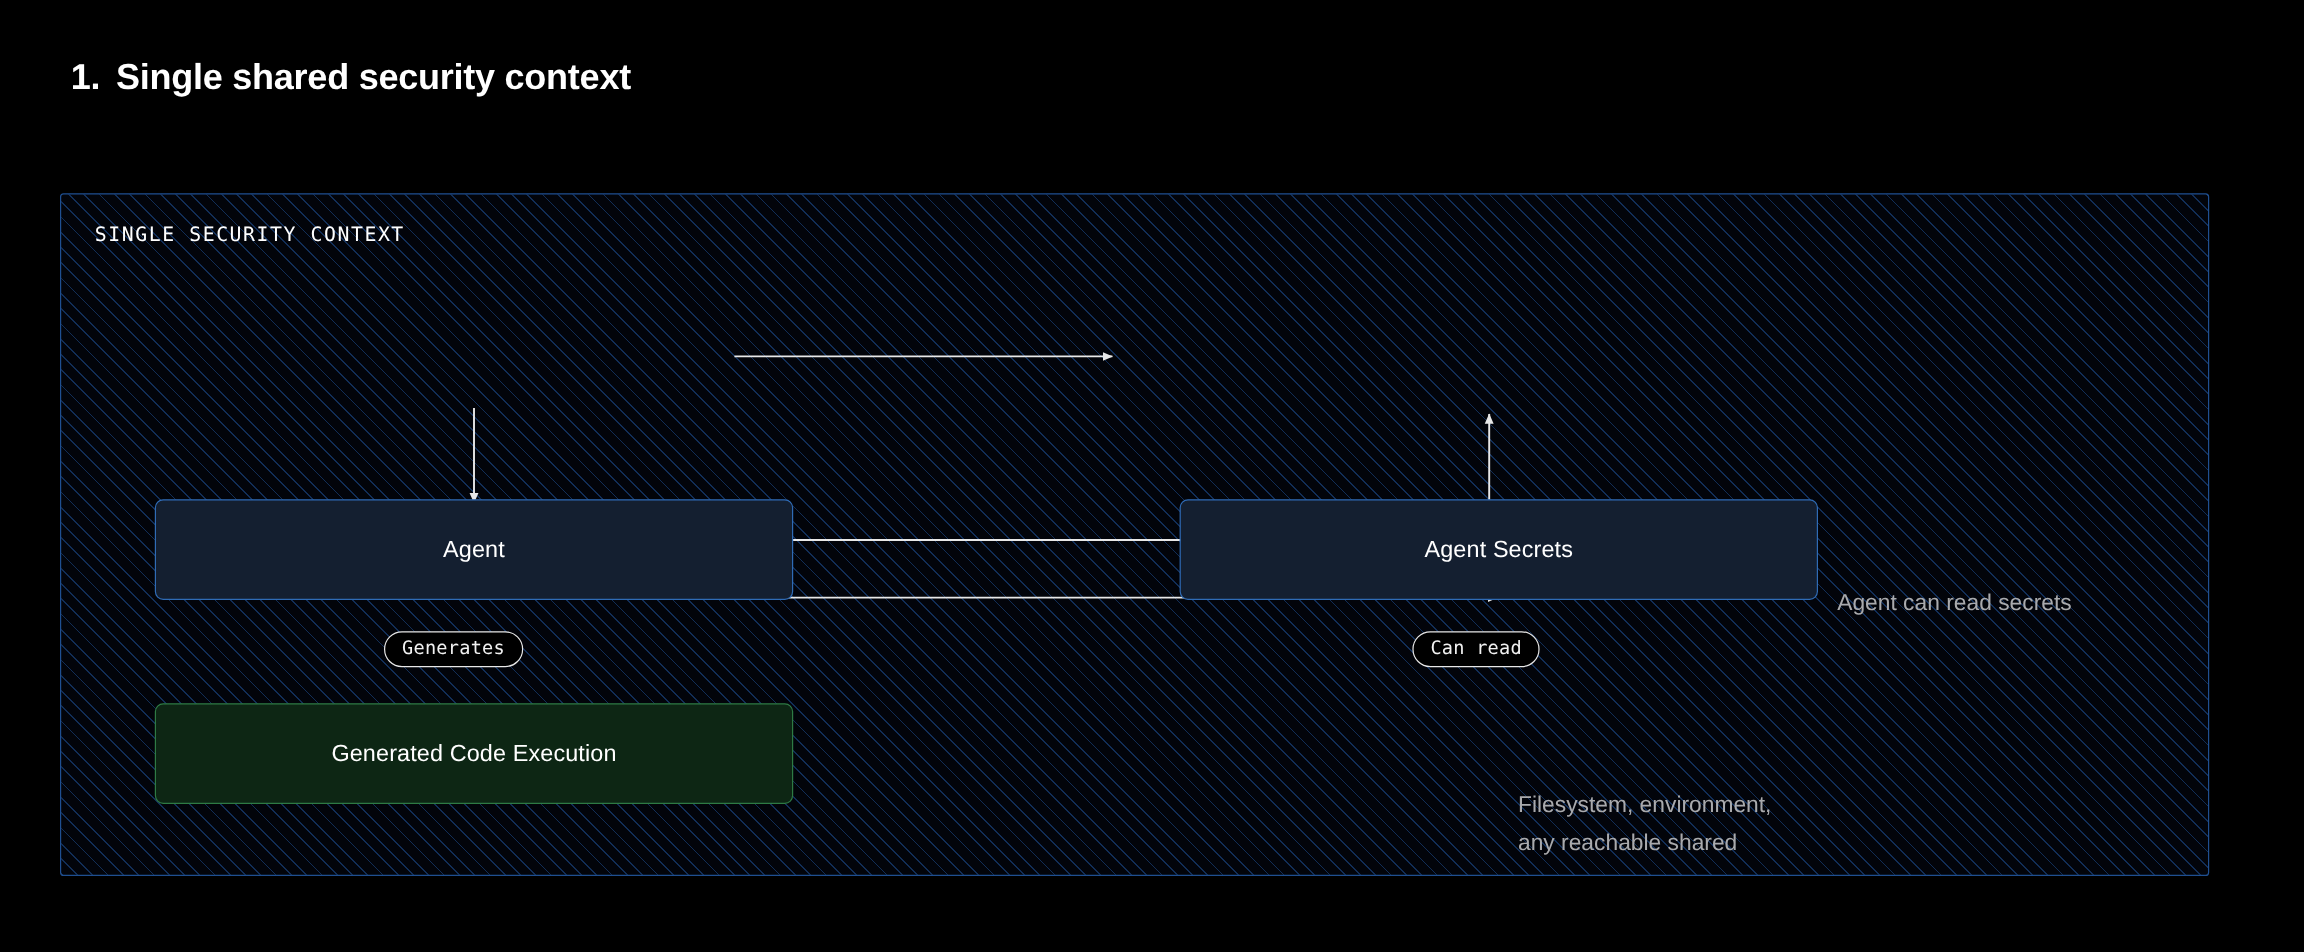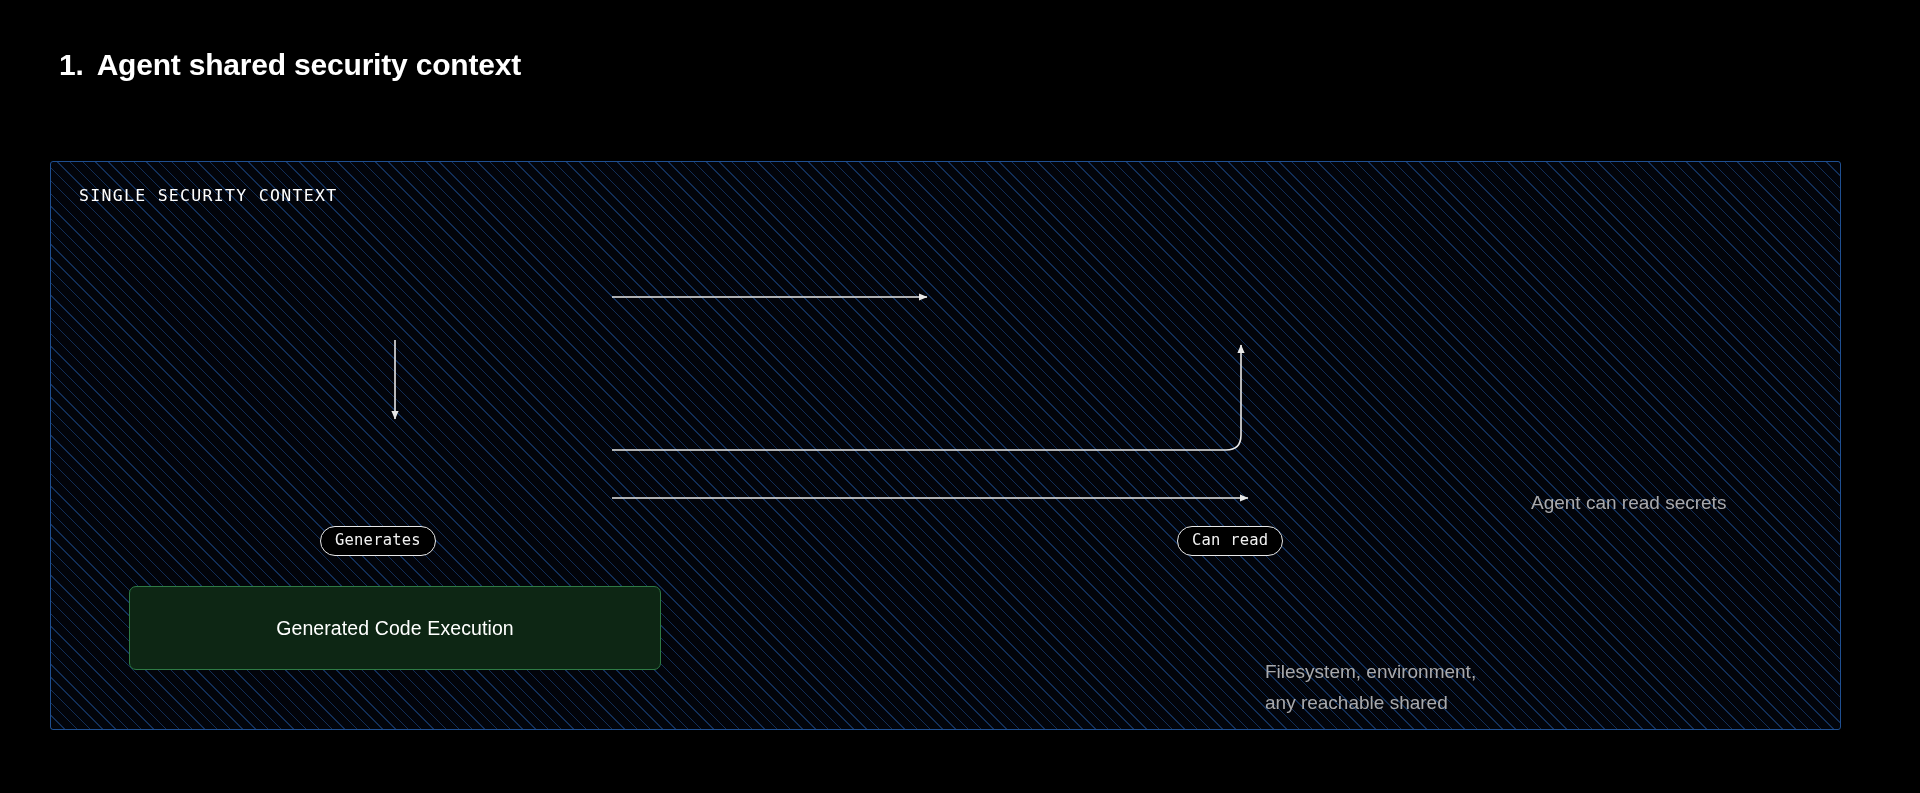--- a/index.html
+++ b/index.html
@@ -83,21 +83,21 @@
   
   #edges{position:absolute;left:0;top:0;width:1791px;height:569px;pointer-events:none;}
 </style>
 </head>
 <body>
 
 <div id="stage">
 
   <div class="page-title">
     <span class="num">1.</span>
-    <span>Agent shared security context</span>
+    <span>Single shared security context</span>
   </div>
 
   <div class="context-panel">
 
     <div class="panel-label">SINGLE SECURITY CONTEXT</div>
 
     <svg id="edges" viewBox="0 0 1791 569">
       <defs>
         <marker id="arrowhead" markerWidth="9" markerHeight="9" refX="8.2" refY="4.5" orient="auto" markerUnits="userSpaceOnUse">
           <path d="M0,0.8 L8.6,4.5 L0,8.2 Z" fill="#e8e8e8"></path>
@@ -106,21 +106,27 @@
 
       <line x1="561" y1="135" x2="876" y2="135" stroke="#e8e8e8" stroke-width="1.6" marker-end="url(#arrowhead)"></line>
 
       <line x1="344" y1="178" x2="344" y2="257" stroke="#e8e8e8" stroke-width="1.6" marker-end="url(#arrowhead)"></line>
 
       <path d="M561,288 L1175,288 Q1190,288 1190,273 L1190,183" fill="none" stroke="#e8e8e8" stroke-width="1.6" marker-end="url(#arrowhead)"></path>
 
       <line x1="561" y1="336" x2="1197" y2="336" stroke="#e8e8e8" stroke-width="1.6" marker-end="url(#arrowhead)"></line>
     </svg>
 
+    <div class="node blue" id="node-agent">
+      <span>Agent</span>
+    </div>
 
+    <div class="node blue" id="node-secrets">
+      <span>Agent Secrets</span>
+    </div>
 
     <div class="node green" id="node-codeexec">
       <span>Generated Code Execution</span>
     </div>
 
     <div class="pill" id="pill-generates">Generates</div>
 
     <div class="pill" id="pill-cansteal">Can read</div>
 
     <div class="annot" id="annot-read-secrets">Agent can read secrets</div>

